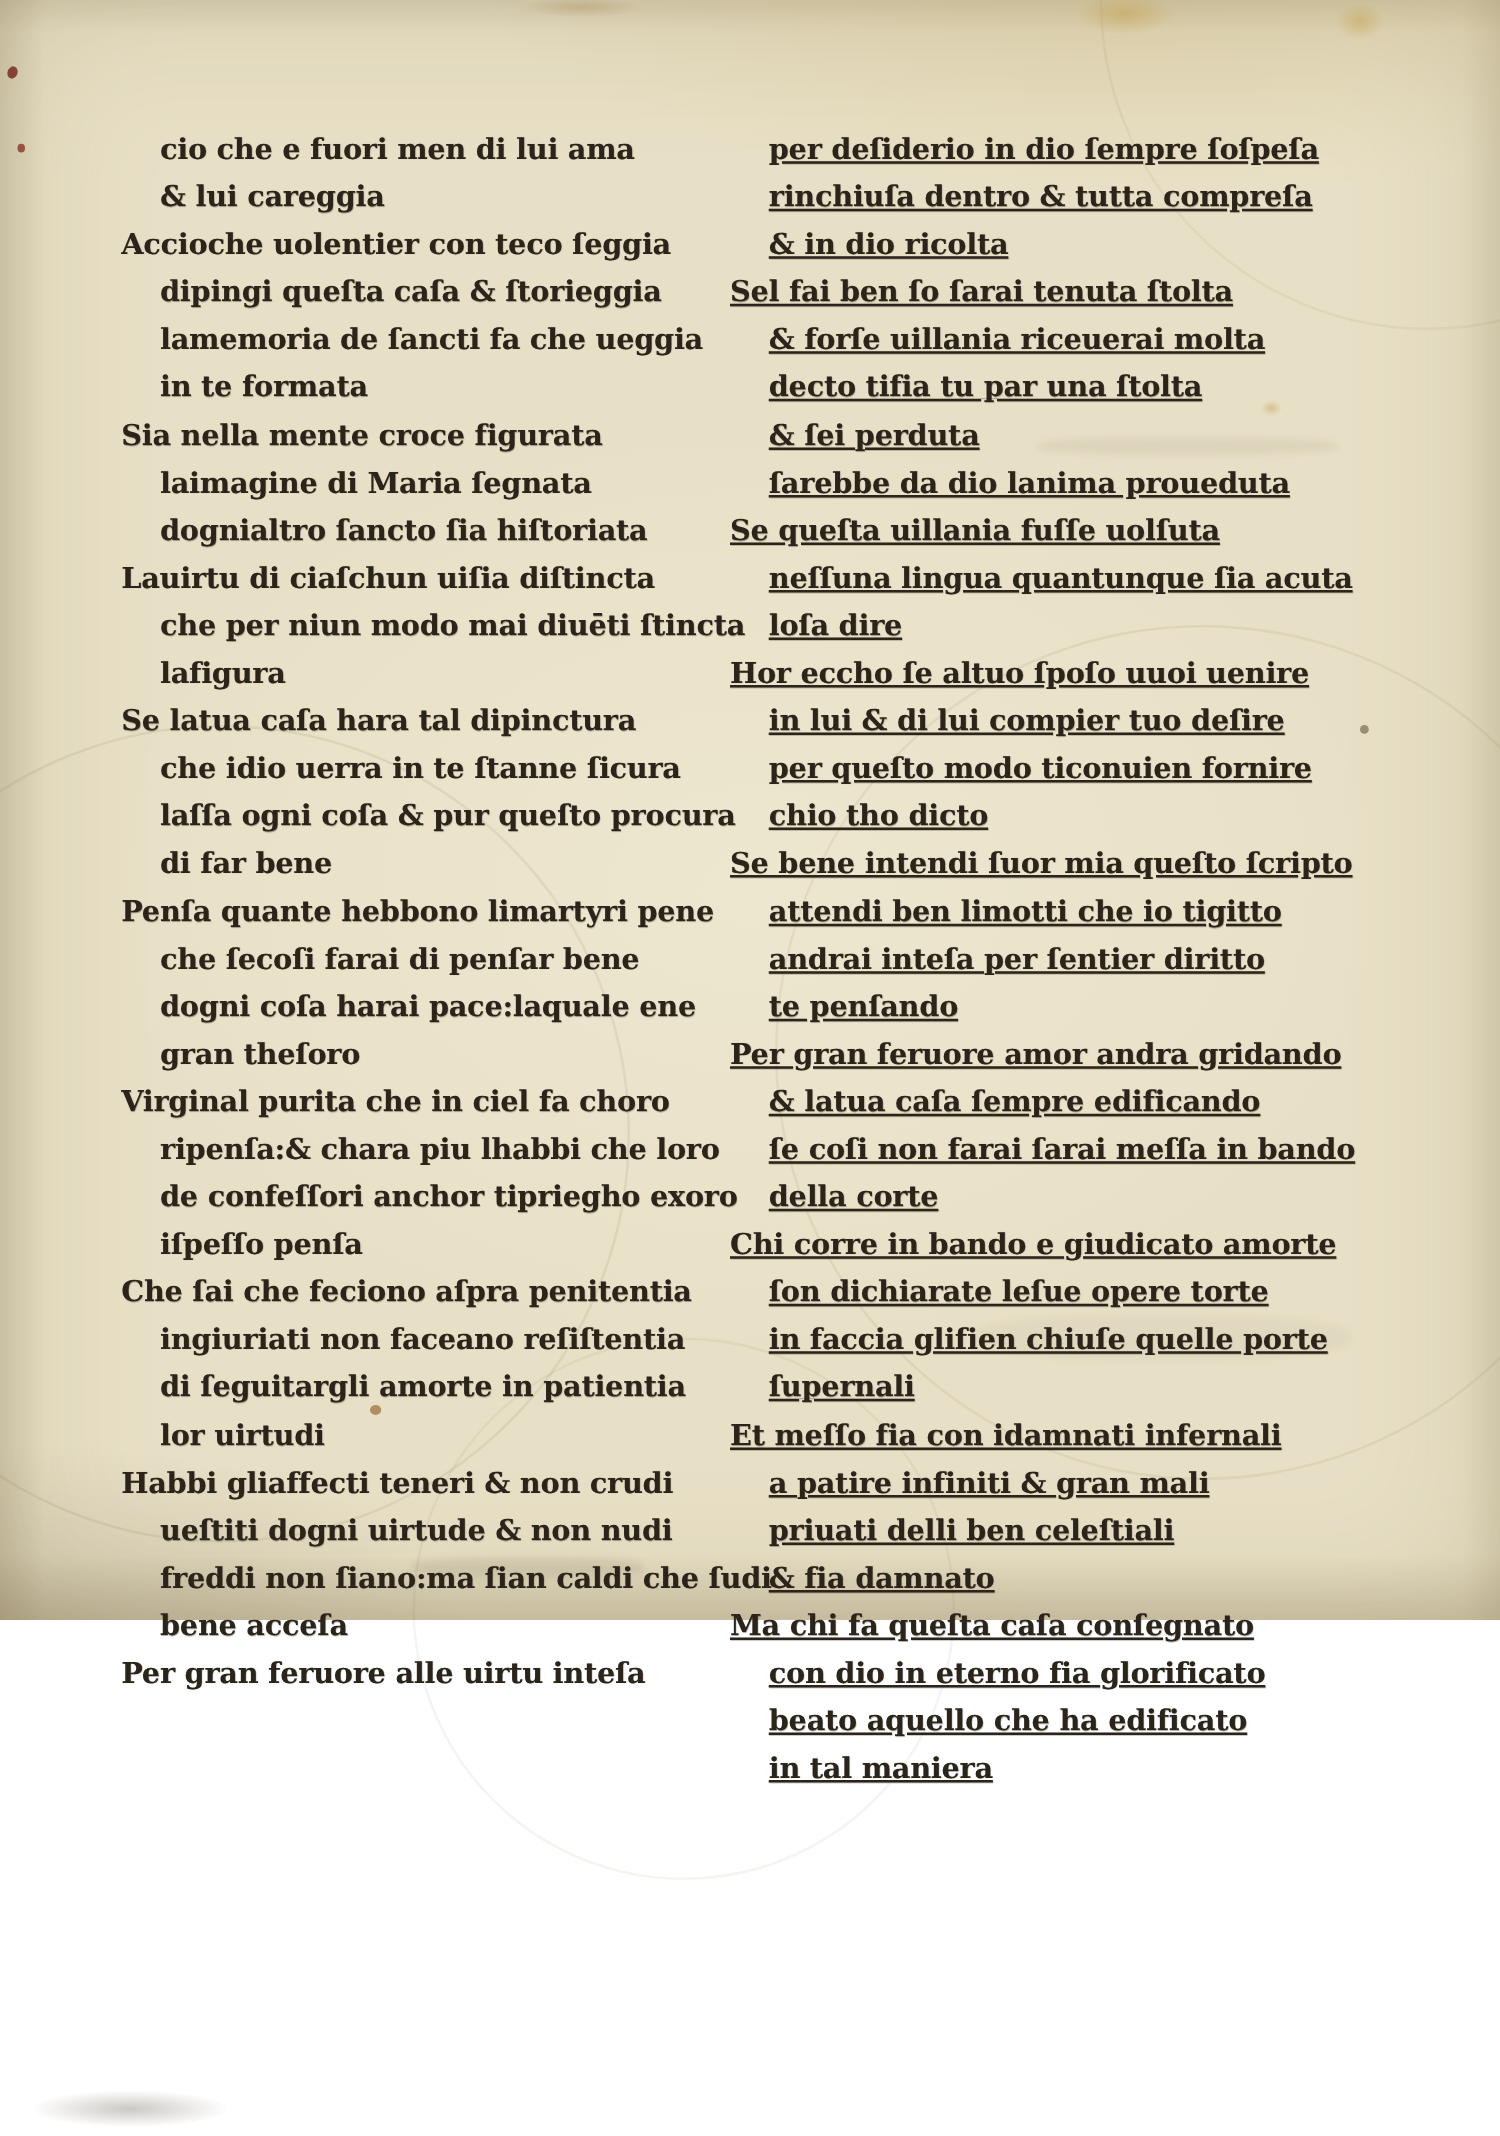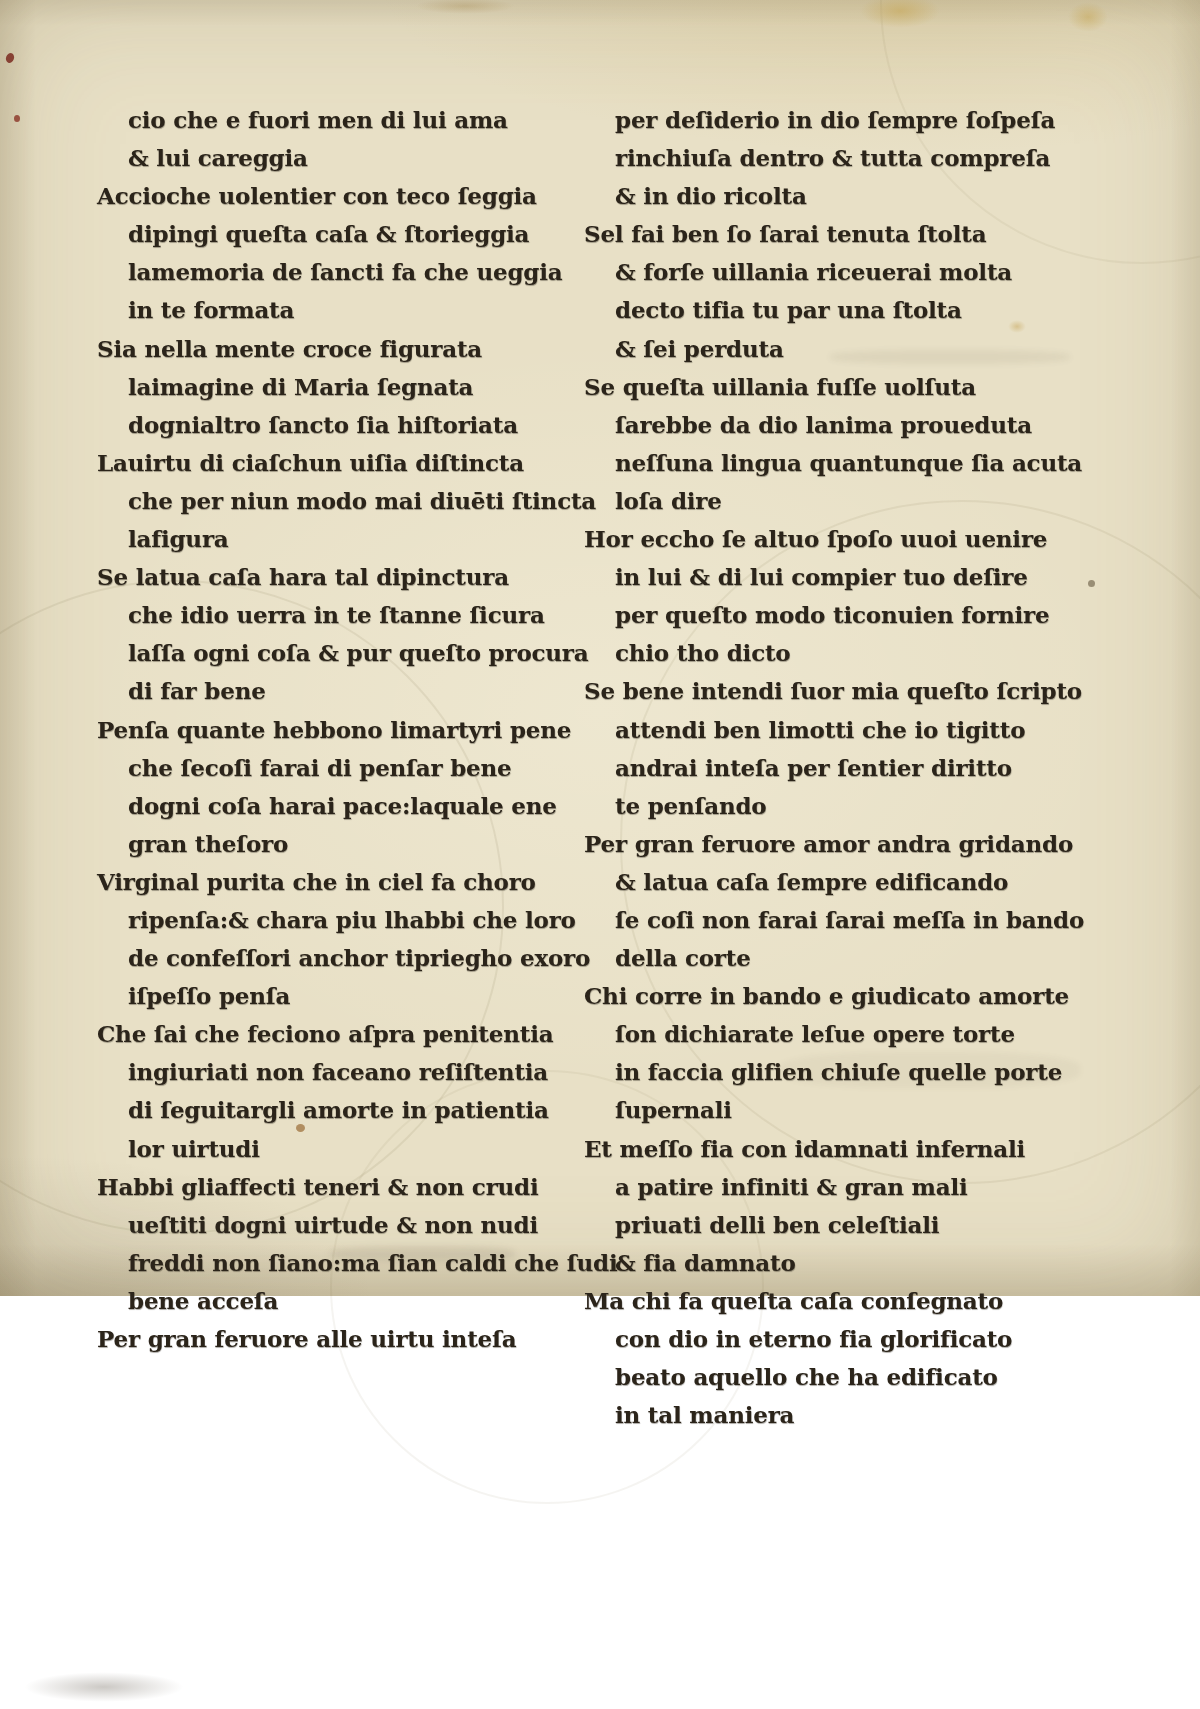--- a/index.html
+++ b/index.html
@@ -31,21 +31,21 @@
     position: absolute;
     top: 101px;
     font-size: 23px;
     font-weight: bold;
     line-height: 38.1px;
     letter-spacing: -0.2px;
     color: var(--ink);
     text-shadow: 0.4px 0.5px 0.7px rgba(43,36,26,0.38);
   }
   .col.left  { left: 97px;  width: 482px; }
-  .col.right { left: 584px; width: 510px; }
+  .col.right { left: 584px; width: 510px; text-decoration: underline; }
   .verse-line { white-space: nowrap; }
   .verse-line.indent { padding-left: 31px; }
 
   
   .stamp-circle {
     position: absolute;
     border-radius: 50%;
     border: 2px solid rgba(110,95,60,0.10);
     pointer-events: none;
   }
@@ -138,22 +138,22 @@
       <div class="verse-line">Per gran feruore alle uirtu inteſa</div>
     </div>
   <div class="col right">
       <div class="verse-line indent">per deſiderio in dio ſempre ſoſpeſa</div>
       <div class="verse-line indent">rinchiuſa dentro &amp; tutta compreſa</div>
       <div class="verse-line indent">&amp; in dio ricolta</div>
       <div class="verse-line">Sel fai ben ſo ſarai tenuta ſtolta</div>
       <div class="verse-line indent">&amp; forſe uillania riceuerai molta</div>
       <div class="verse-line indent">decto tifia tu par una ſtolta</div>
       <div class="verse-line indent">&amp; ſei perduta</div>
+      <div class="verse-line indent">ſarebbe da dio lanima proueduta</div>
       <div class="verse-line">Se queſta uillania fuſſe uolſuta</div>
-      <div class="verse-line indent">ſarebbe da dio lanima proueduta</div>
       <div class="verse-line indent">neſſuna lingua quantunque ſia acuta</div>
       <div class="verse-line indent">loſa dire</div>
       <div class="verse-line">Hor eccho ſe altuo ſpoſo uuoi uenire</div>
       <div class="verse-line indent">in lui &amp; di lui compier tuo deſire</div>
       <div class="verse-line indent">per queſto modo ticonuien fornire</div>
       <div class="verse-line indent">chio tho dicto</div>
       <div class="verse-line">Se bene intendi ſuor mia queſto ſcripto</div>
       <div class="verse-line indent">attendi ben limotti che io tigitto</div>
       <div class="verse-line indent">andrai inteſa per ſentier diritto</div>
       <div class="verse-line indent">te penſando</div>

